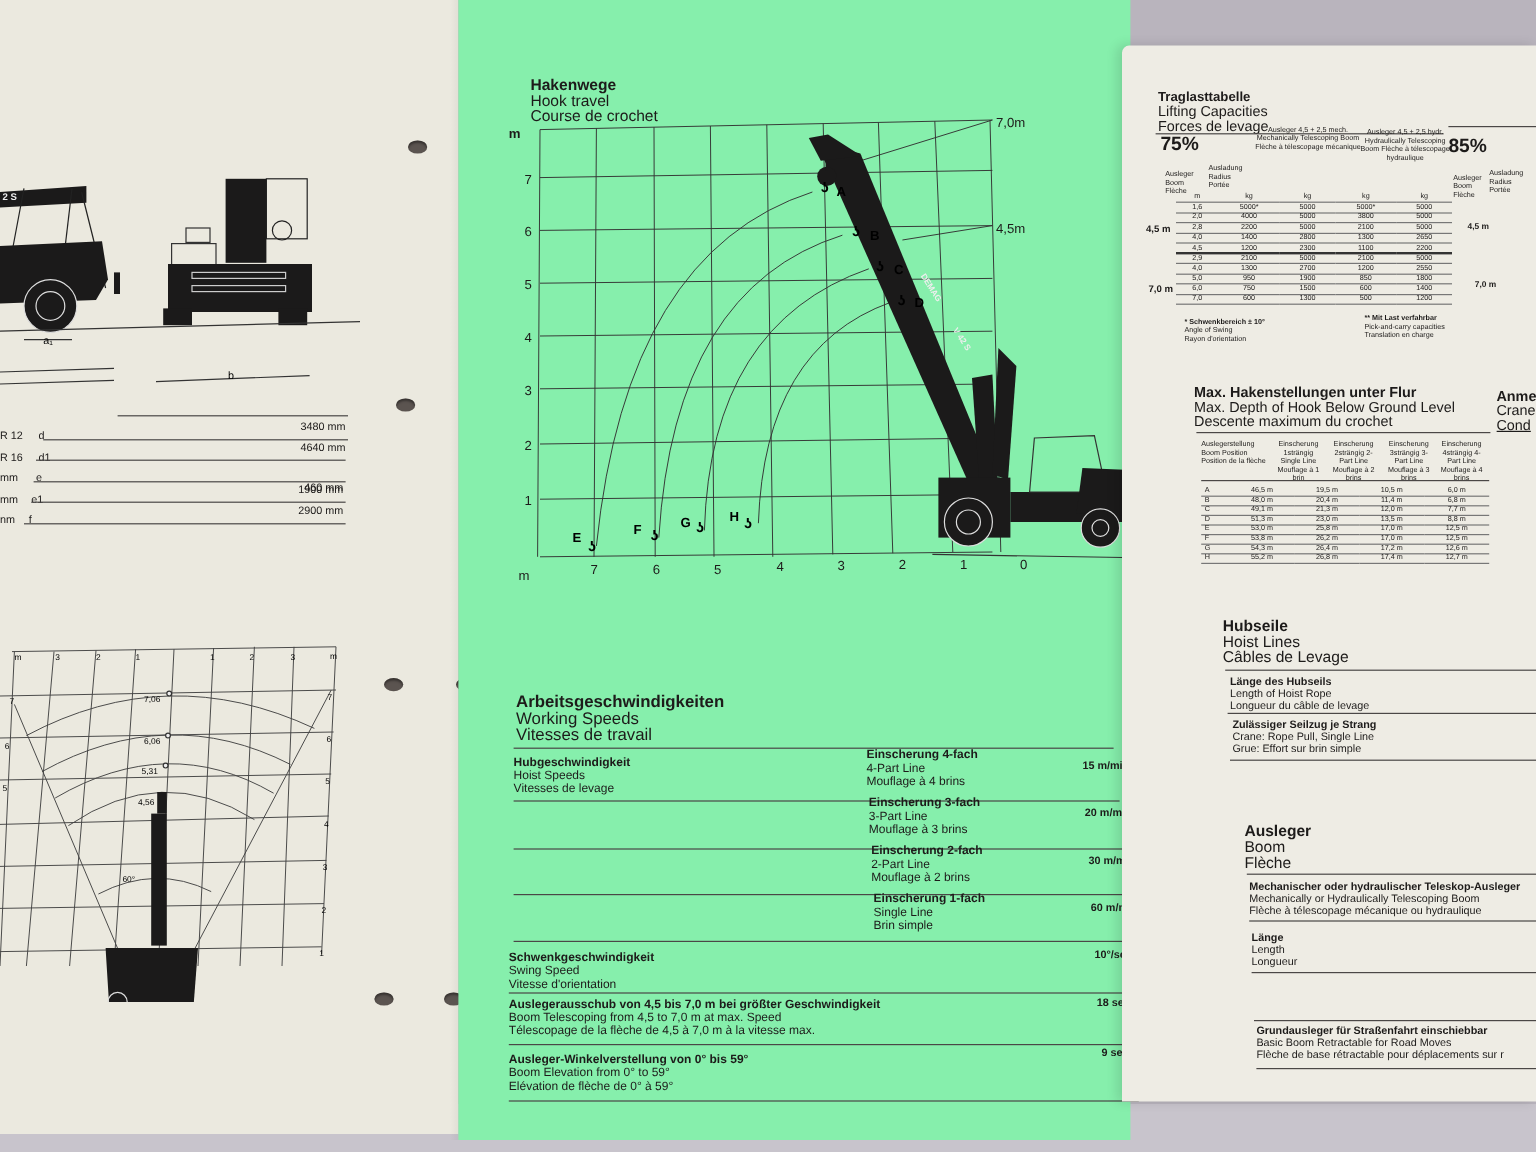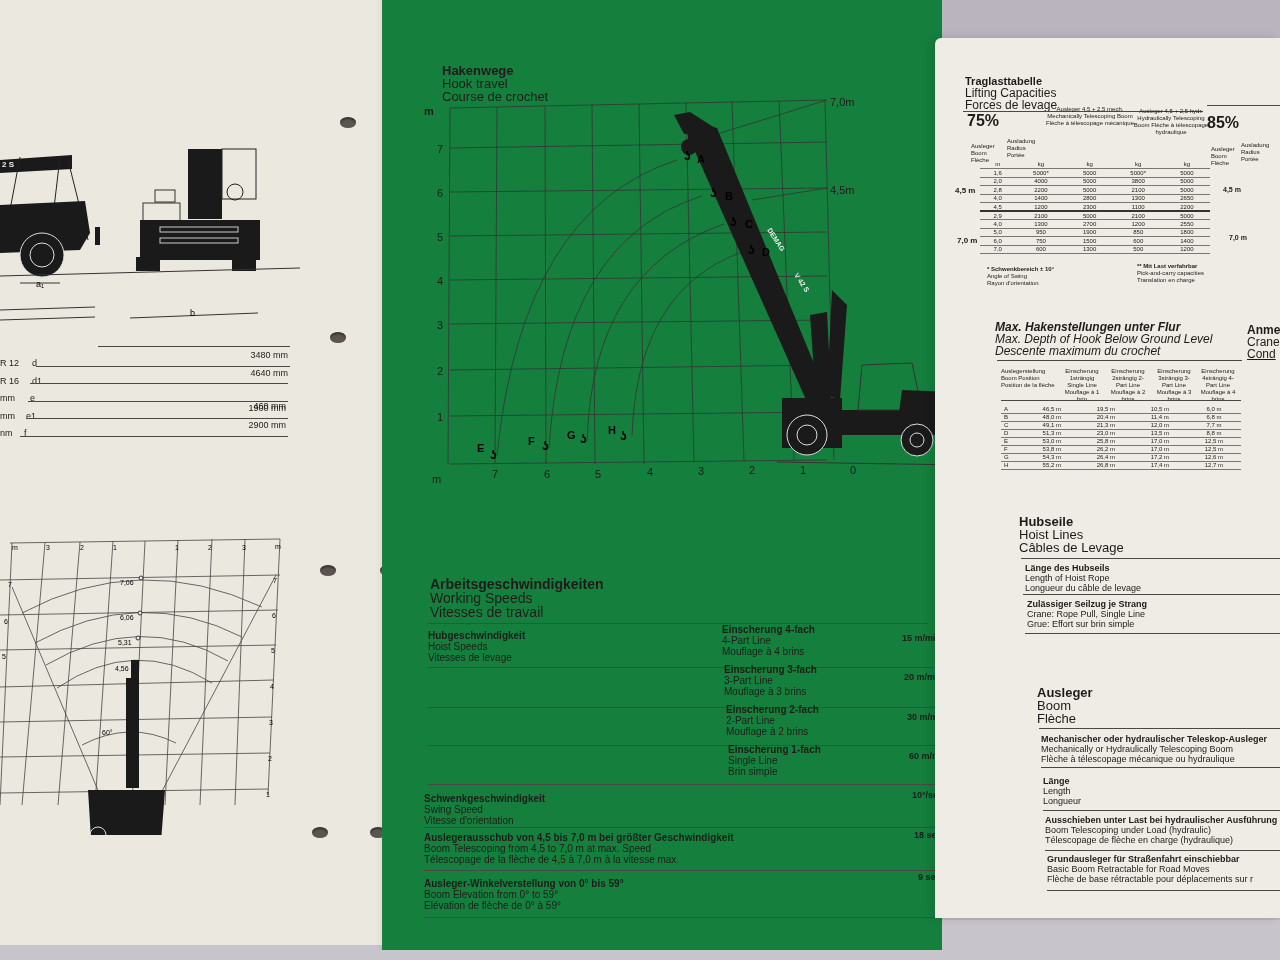--- a/index.html
+++ b/index.html
@@ -8,21 +8,21 @@
     background: #b9b4bd;
     font-family: "Liberation Sans", sans-serif;
     color: #1d1b1a;
     position: relative;
   }
   .bg-bottom { position: absolute; left: 0; right: 0; top: 920px; bottom: 0; background: #c8c4cc; }
   .page {
     position: absolute; background: #eceae0;
   }
   .page-left { left: 0; top: 0; width: 382px; height: 945px; background: #ebe9df; }
-  .page-center { left: 382px; top: 0; width: 560px; height: 950px; background: #15803d; }
+  .page-center { left: 382px; top: 0; width: 560px; height: 950px; background: #86efac; }
   .page-right { left: 935px; top: 38px; width: 345px; height: 880px; background: #eeece4;
     box-shadow: -4px 0 10px rgba(0,0,0,0.12); border-top-left-radius: 6px; }
   .fold { position: absolute; top: 0; width: 22px; height: 950px;
     background: linear-gradient(to right, rgba(0,0,0,0), rgba(0,0,0,0.07), rgba(0,0,0,0)); }
   .hole { position: absolute; width: 16px; height: 11px; border-radius: 50%;
     background: #5b5450; box-shadow: inset 0 2px 2px rgba(0,0,0,0.4); }
   .abs { position: absolute; }
   .h-de { font-weight: bold; font-size: 13px; line-height: 13px; }
   .h-en { font-size: 13px; line-height: 13px; }
   .h-fr { font-size: 13px; line-height: 13px; }
@@ -456,21 +456,21 @@
     <div class="bold">* Schwenkbereich ± 10°</div>
     <div>Angle of Swing</div>
     <div>Rayon d'orientation</div>
   </div>
   <div class="abs tiny" style="left:202px;top:225px;">
     <div class="bold">** Mit Last verfahrbar</div>
     <div>Pick-and-carry capacities</div>
     <div>Translation en charge</div>
   </div>
 
-  <div class="abs" style="left:60px;top:283px;font-style:italic;">
+  <div class="abs" style="left:60px;top:283px;">
     <div class="h-de" style="font-size:12px;line-height:12px;">Max. Hakenstellungen unter Flur</div>
     <div class="h-en" style="font-size:12px;line-height:12px;">Max. Depth of Hook Below Ground Level</div>
     <div class="h-fr" style="font-size:12px;line-height:12px;">Descente maximum du crochet</div>
   </div>
   <div class="rule" style="left:62px;top:322px;width:245px;"></div>
   <div class="abs tiny" style="left:66px;top:330px;width:58px;">Auslegerstellung Boom Position Position de la flèche</div>
   <div class="abs tiny" style="left:126px;top:330px;width:42px;text-align:center;">Einscherung 1strängig Single Line Mouflage à 1 brin</div>
   <div class="abs tiny" style="left:172px;top:330px;width:42px;text-align:center;">Einscherung 2strängig 2-Part Line Mouflage à 2 brins</div>
   <div class="abs tiny" style="left:218px;top:330px;width:42px;text-align:center;">Einscherung 3strängig 3-Part Line Mouflage à 3 brins</div>
   <div class="abs tiny" style="left:262px;top:330px;width:42px;text-align:center;">Einscherung 4strängig 4-Part Line Mouflage à 4 brins</div>
@@ -572,25 +572,20 @@
     <div>Mechanically or Hydraulically Telescoping Boom</div>
     <div>Flèche à télescopage mécanique ou hydraulique</div>
   </div>
   <div class="rule" style="left:106px;top:729px;width:239px;"></div>
   <div class="abs small" style="left:108px;top:738px;">
     <div class="bold">Länge</div>
     <div>Length</div>
     <div>Longueur</div>
   </div>
   <div class="rule" style="left:108px;top:772px;width:237px;"></div>
-  <div class="abs small" style="left:110px;top:777px;width:235px;white-space:nowrap;overflow:hidden;">
-    <div class="bold">Ausschieben unter Last bei hydraulischer Ausführung</div>
-    <div>Boom Telescoping under Load (hydraulic)</div>
-    <div>Télescopage de flèche en charge (hydraulique)</div>
-  </div>
   <div class="rule" style="left:110px;top:812px;width:235px;"></div>
   <div class="abs small" style="left:112px;top:816px;width:233px;white-space:nowrap;overflow:hidden;">
     <div class="bold">Grundausleger für Straßenfahrt einschiebbar</div>
     <div>Basic Boom Retractable for Road Moves</div>
     <div>Flèche de base rétractable pour déplacements sur r</div>
   </div>
   <div class="rule" style="left:112px;top:852px;width:233px;"></div>
 </div>
 
 </body></html>

